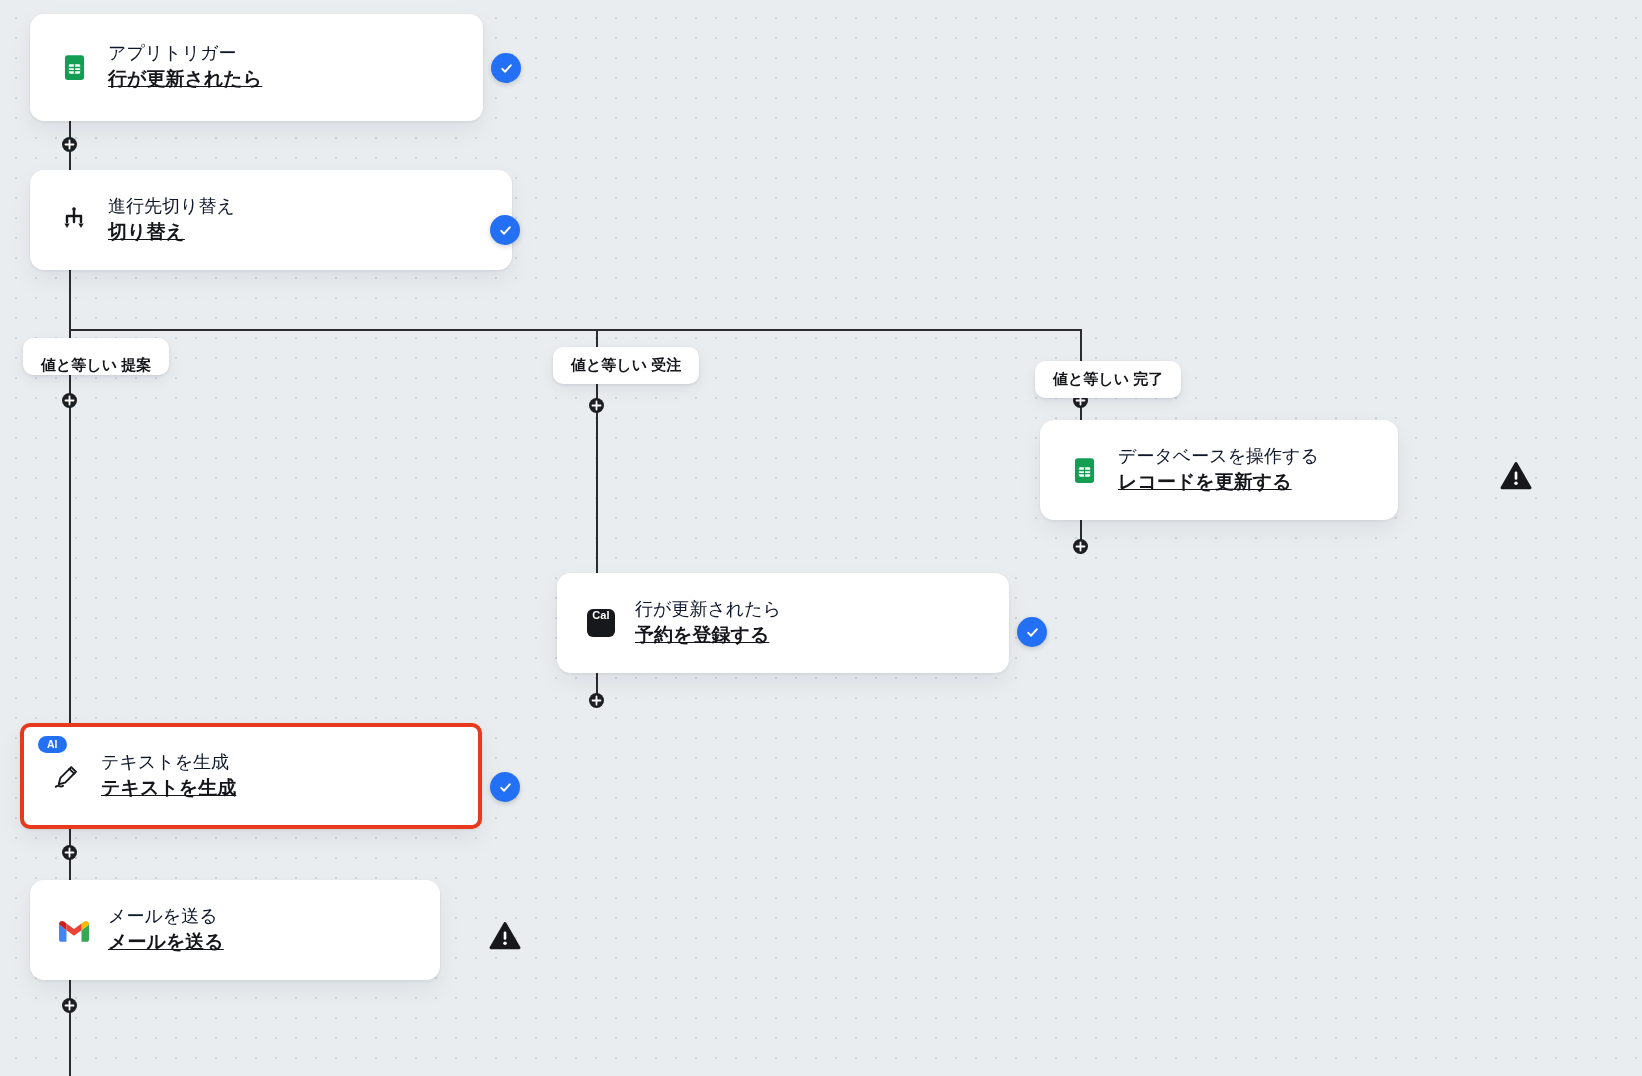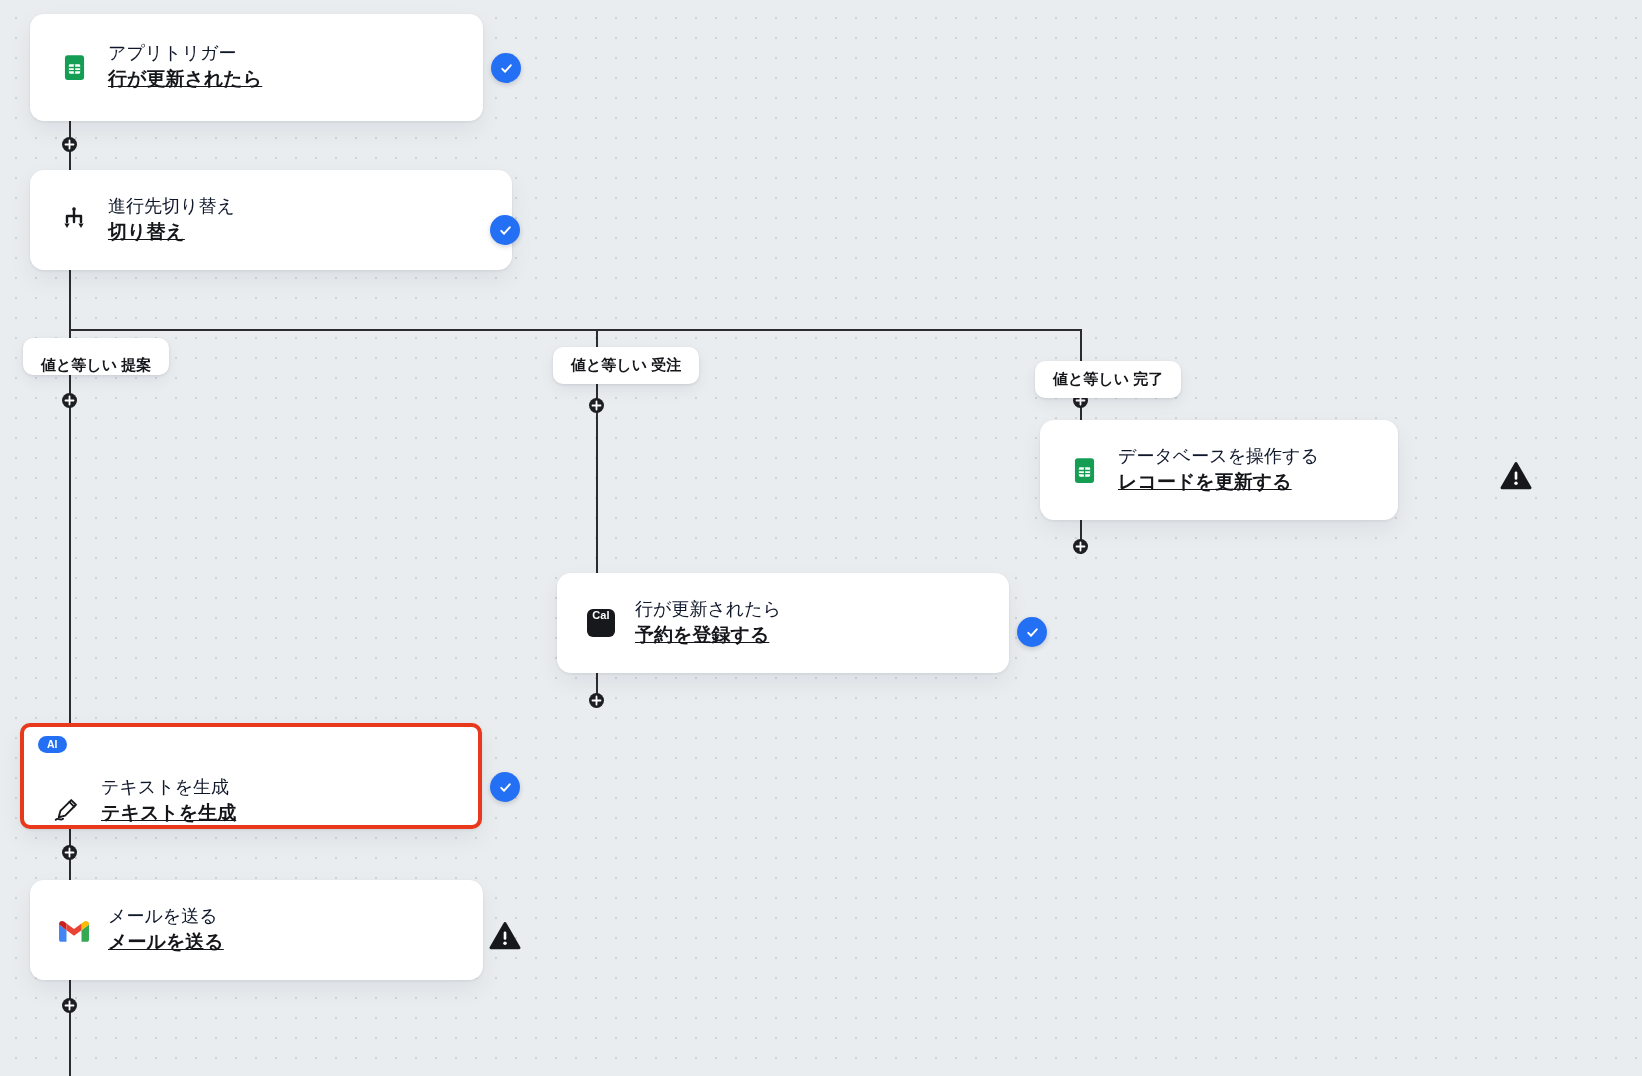--- a/index.html
+++ b/index.html
@@ -33,21 +33,20 @@
     cursor:pointer;
   }
   .node .iconwrap{width:34px;display:flex;align-items:center;justify-content:center;flex:0 0 auto;}
   .node .texts{margin-left:17px;display:flex;flex-direction:column;gap:6px;}
   .cat{font-size:18px;color:#0f172a;line-height:1;}
   .ttl{font-size:19px;font-weight:700;color:#15161a;line-height:1.2;text-decoration:underline;}
   
   .node.highlight{
     border:4px solid #e8391d;border-radius:10px;
     padding:0 20px 0 26px;
-    align-items:flex-end;
   }
   .ai-badge{
     position:absolute;left:14px;top:9px;
     background:#2470f4;color:#fff;font-size:10.5px;font-weight:700;
     padding:3px 9px;border-radius:10px;line-height:1;
   }
   
   .badge{position:absolute;z-index:5;display:flex;align-items:center;justify-content:center;}
   .badge.check{
     width:30px;height:30px;border-radius:50%;background:#2470f4;
@@ -225,21 +224,21 @@
       <div class="cat">テキストを生成</div>
       <div class="ttl">テキストを生成</div>
     </div>
   </div>
   <div class="badge check" style="left:490px;top:772px;">
     <svg width="17" height="17" viewBox="0 0 24 24">
         <path d="M6 12.5l4 4 8-9" fill="none" stroke="#fff" stroke-width="2.8" stroke-linecap="round" stroke-linejoin="round"></path>
       </svg>
   </div>
 
-  <div class="node" style="left:30px;top:880px;width:453px;height:100px;">
+  <div class="node" style="left:30px;top:880px;width:410px;height:100px;">
     <div class="iconwrap">
       <svg width="30" height="23" viewBox="0 0 512 388">
         <path fill="#4285f4" d="M34.9 388H128V188.5L0 92.5v260.6C0 372.4 15.6 388 34.9 388z"></path>
         <path fill="#34a853" d="M384 388h93.1c19.3 0 34.9-15.6 34.9-34.9V92.5l-128 96z"></path>
         <path fill="#fbbc04" d="M384 188.5L512 92.5v-10c0-43.3-49.4-68-84-42l-44 33z"></path>
         <path fill="#c5221f" d="M0 92.5l128 96V73.5L84 40.5C49.4 14.5 0 39.2 0 82.5z"></path>
         <path fill="#ea4335" d="M128 188.5v-115l128 96 128-96v115l-128 96z"></path>
       </svg>
     </div>
     <div class="texts">

